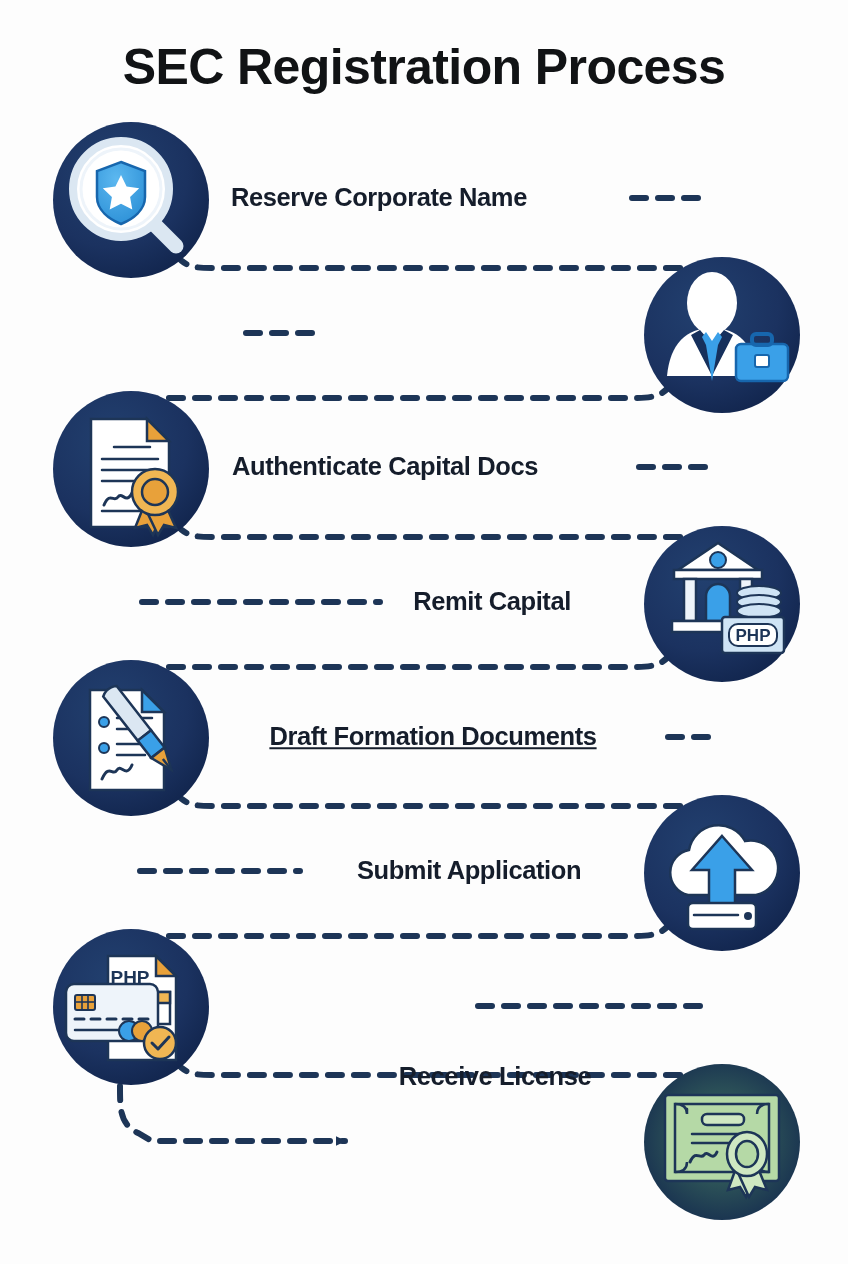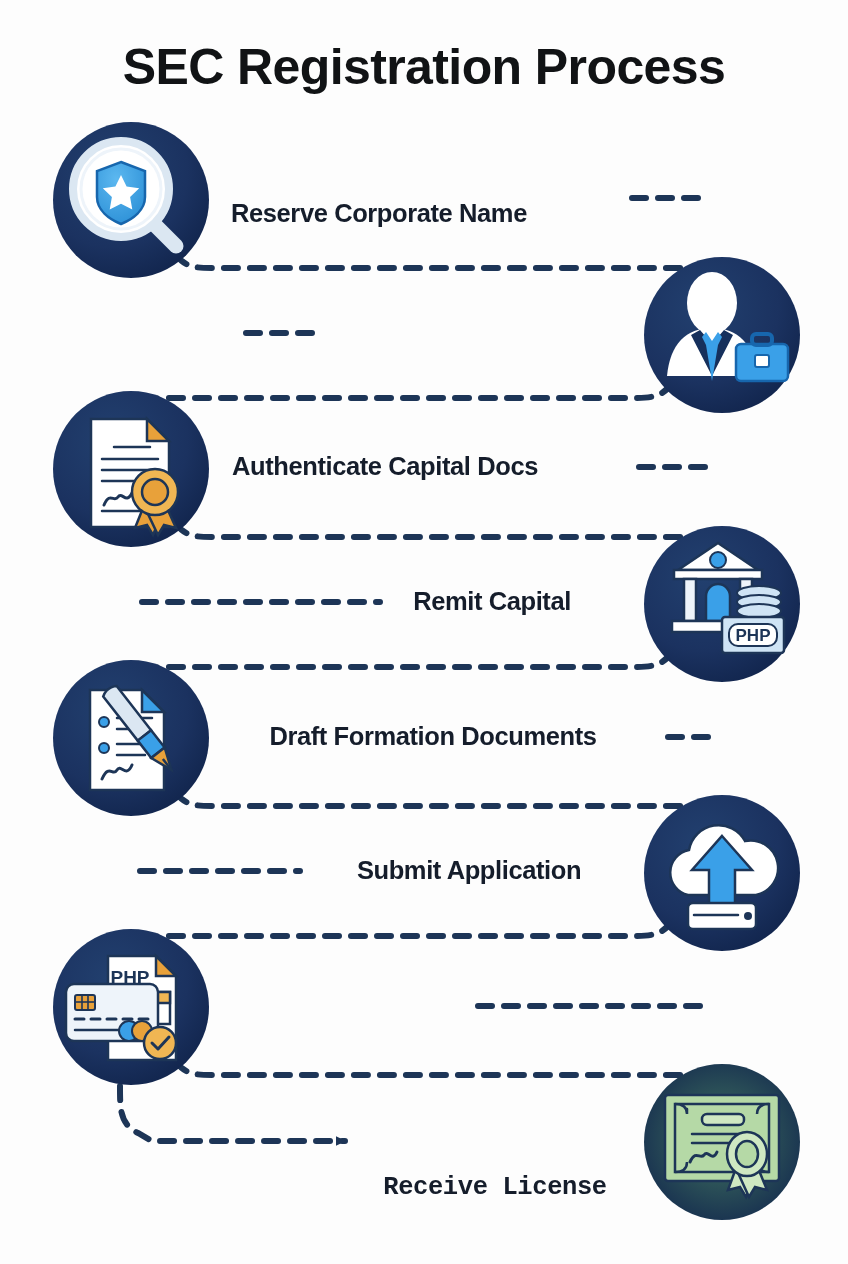--- a/index.html
+++ b/index.html
@@ -212,20 +212,20 @@
         <line x1="692" y1="1143" x2="754" y2="1143" stroke="#1d3557" stroke-width="2.5" stroke-linecap="round"></line>
         <path d="M690,1162 c6,-13 10,-2 14,-7 4,-6 8,8 13,-3" fill="none" stroke="#1d3557" stroke-width="3" stroke-linecap="round"></path>
         <path d="M736,1168 l-8,22 12,-3 6,10 9,-22 Z" fill="#cfe8c2" stroke="#1d3557" stroke-width="2.5"></path>
         <path d="M758,1168 l9,22 -12,-3 -6,10 -10,-22 Z" fill="#cfe8c2" stroke="#1d3557" stroke-width="2.5"></path>
         <ellipse cx="747" cy="1154" rx="20" ry="22" fill="#cfe8c2" stroke="#1d3557" stroke-width="2.5"></ellipse>
         <ellipse cx="747" cy="1154" rx="11" ry="13" fill="#b5d9a6" stroke="#1d3557" stroke-width="2.5"></ellipse>
       </g>
     </g>
   </svg>
 
-  <div class="step-label label-right" style="left:231px;top:214px;">Reserve Corporate Name</div>
+  <div class="step-label label-right" style="left:231px;top:198px;">Reserve Corporate Name</div>
   <div class="step-label label-right" style="left:232px;top:467px;">Authenticate Capital Docs</div>
   <div class="step-label label-center" style="left:492px;top:602px;text-align:center;">Remit Capital</div>
-  <div class="step-label label-center" style="left:433px;top:737px;">Draft Formation Documents</div>
+  <div class="step-label label-center" style="left:433px;top:737px;text-decoration:underline;">Draft Formation Documents</div>
   <div class="step-label label-center" style="left:469px;top:871px;">Submit Application</div>
-  <div class="step-label label-center" style="left:495px;top:1188px;font-family:Liberation Mono, monospace;">Receive License</div>
+  <div class="step-label label-center" style="left:495px;top:1077px;">Receive License</div>
 
 </div>
 
 </body></html>

